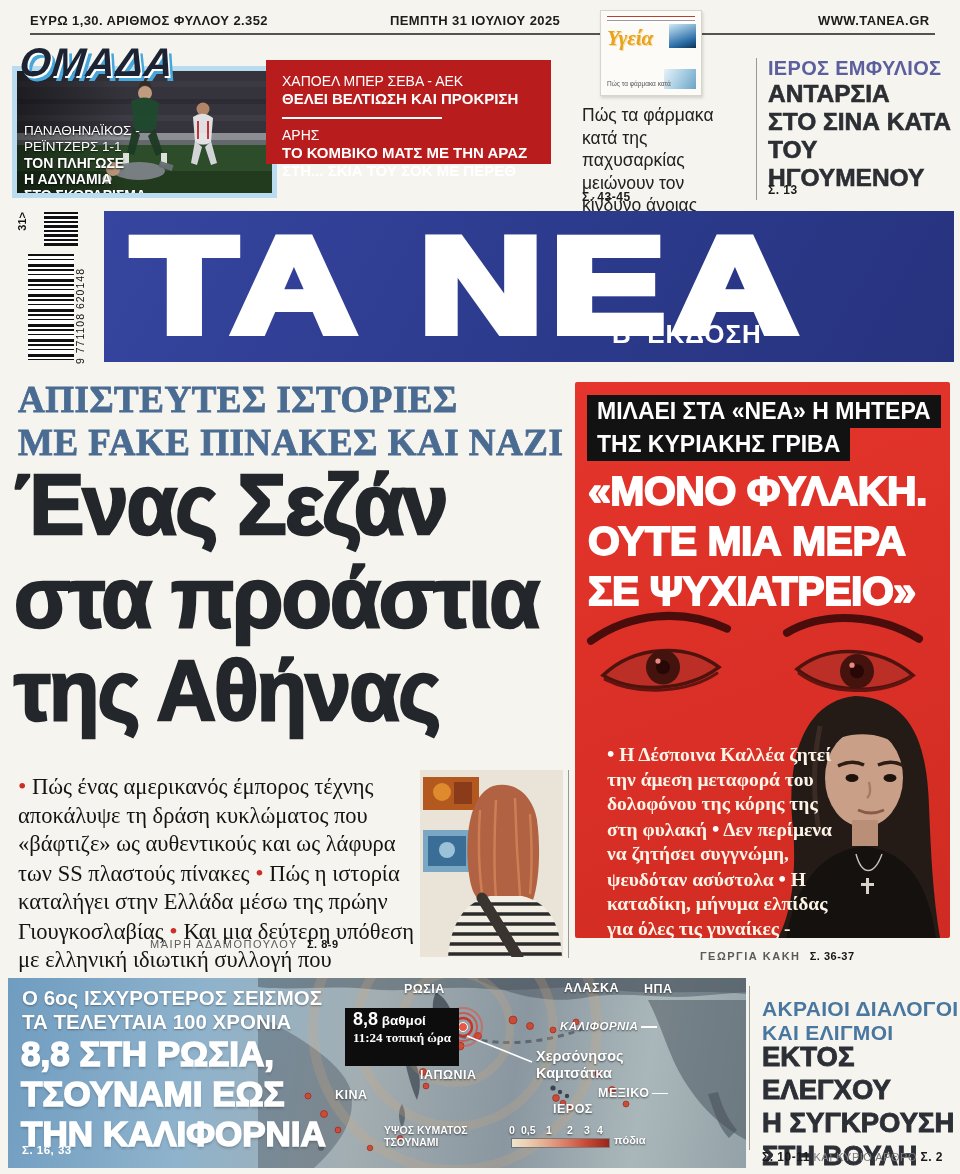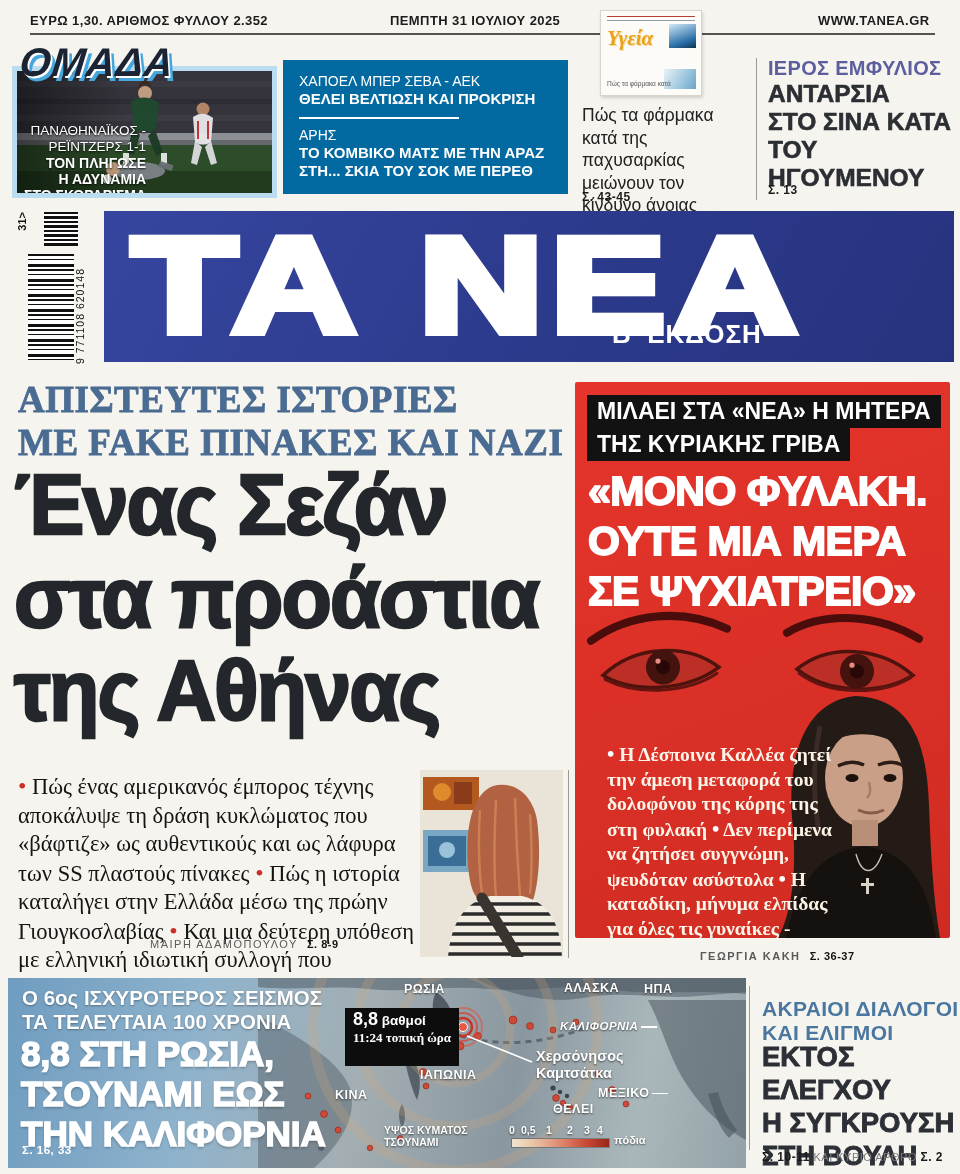--- a/index.html
+++ b/index.html
@@ -4,29 +4,29 @@
 <style>
   html,body{margin:0;padding:0;background:#e9e7e1;}
   .page{position:relative;width:960px;height:1174px;background:#f6f4ee;overflow:hidden;
         font-family:"Liberation Sans",sans-serif;color:#1a1a1a;}
   .abs{position:absolute;}
   
   .tb{font-size:13px;font-weight:bold;letter-spacing:.4px;color:#1c1c1c;white-space:nowrap;}
   .tb-rule{left:30px;top:33px;width:905px;height:2px;background:#2a2a2a;opacity:.8;}
   
   .sports-panel{left:12px;top:66px;width:265px;height:132px;background:#b9dcf0;padding:5px;box-sizing:border-box;}
-  .sports-photo{position:relative;width:100%;height:100%;overflow:hidden;background:#a16207;text-align:right;}
+  .sports-photo{position:relative;width:100%;height:100%;overflow:hidden;background:#a16207;}
   .sp-caption{position:absolute;left:7px;top:52px;color:#fff;line-height:16px;text-shadow:0 1px 2px rgba(0,0,0,.8);}
   .sp-k{font-size:13.5px;font-weight:normal;}
   .sp-t{font-size:14px;font-weight:bold;}
   .omada{left:20px;top:40px;font-size:40px;font-weight:bold;font-style:italic;color:#1c2433;
          transform:skewX(-6deg);letter-spacing:1px;
          text-shadow:2px 2px 0 #ffffff,5px 5px 0 #47a6dc;}
   
-  .teaser-box{left:283px;top:60px;width:285px;height:134px;background:#0369a1;color:#fff;
+  .teaser-box{left:266px;top:60px;width:285px;height:104px;background:#b91c1c;color:#fff;
               padding:13px 16px;box-sizing:border-box;}
   .tz-k{font-size:14px;line-height:17px;}
   .tz-t{font-size:15px;font-weight:bold;line-height:18px;}
   .tz-div{width:160px;height:2px;background:#fff;margin:9px 0 8px 0;}
   
   .mag{left:600px;top:10px;width:100px;height:84px;background:#fcfbf7;border:1px solid #d8d5cd;
        box-shadow:1px 2px 3px rgba(0,0,0,.15);z-index:3;}
   .mag-lines{position:absolute;left:6px;top:5px;width:88px;height:7px;
              background:repeating-linear-gradient(180deg,#b9412f 0 1.5px,#fff 1.5px 4px,#9a9a9a 4px 5px,#fff 5px 7px);}
   .mag-brand{position:absolute;left:6px;top:15px;font-family:"Liberation Serif",serif;font-style:italic;
@@ -391,21 +391,21 @@
       <div>ΤΗΝ ΚΑΛΙΦΟΡΝΙΑ</div>
     </div>
     <span class="mq-page">Σ. 16, 33</span>
     <span class="maplbl" style="left:396px;top:4px;">ΡΩΣΙΑ</span>
     <span class="maplbl" style="left:556px;top:3px;">ΑΛΑΣΚΑ</span>
     <span class="maplbl" style="left:636px;top:4px;">ΗΠΑ</span>
     <span class="maplbl it" style="left:552px;top:42px;"><span>ΚΑΛΙΦΟΡΝΙΑ</span><span class="dash"></span></span>
     <span class="maplbl" style="left:412px;top:90px;">ΙΑΠΩΝΙΑ</span>
     <span class="maplbl" style="left:327px;top:110px;">ΚΙΝΑ</span>
     <span class="maplbl" style="left:590px;top:92px;margin-top:16px;"><span>ΜΕΞΙΚΟ</span><span class="dash"></span></span>
-    <span class="maplbl" style="left:545px;top:124px;">ΘΕΛΕΙ</span>
+    <span class="maplbl" style="left:545px;top:124px;">ΙΕΡΟΣ</span>
     <div class="badge">
       <div class="badge-l1"><span class="big">8,8</span><span> βαθμοί</span></div>
       <div class="badge-l2">11:24 τοπική ώρα</div>
     </div>
     <div class="ptr-lbl">
       <div>Χερσόνησος</div>
       <div>Καμτσάτκα</div>
     </div>
     <div class="leg-lbl">
       <div>ΥΨΟΣ ΚΥΜΑΤΟΣ</div>

